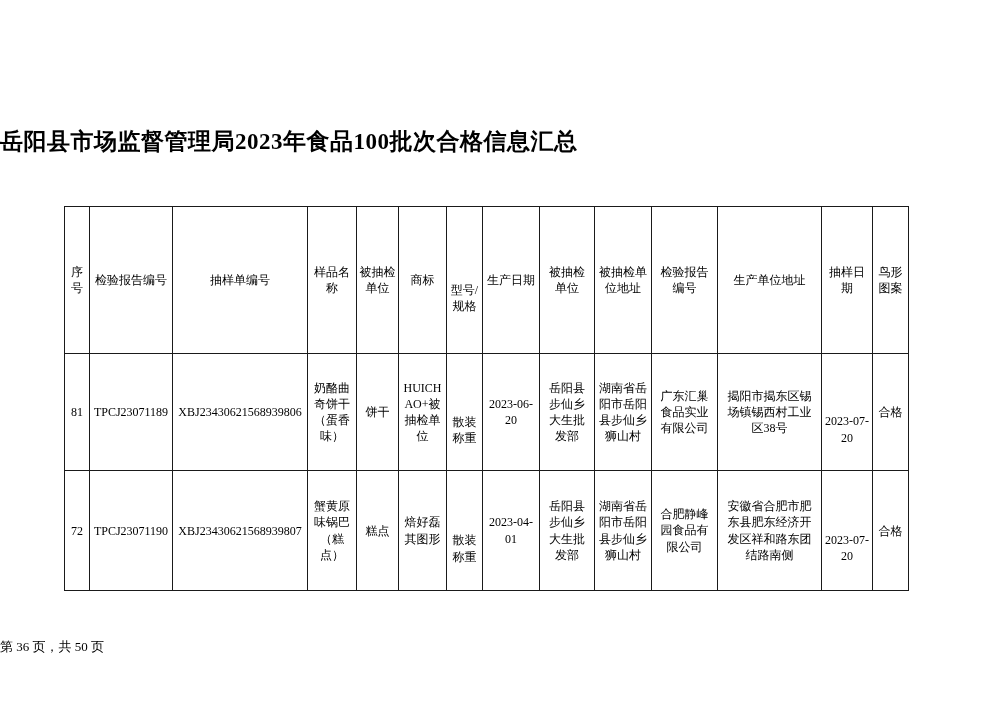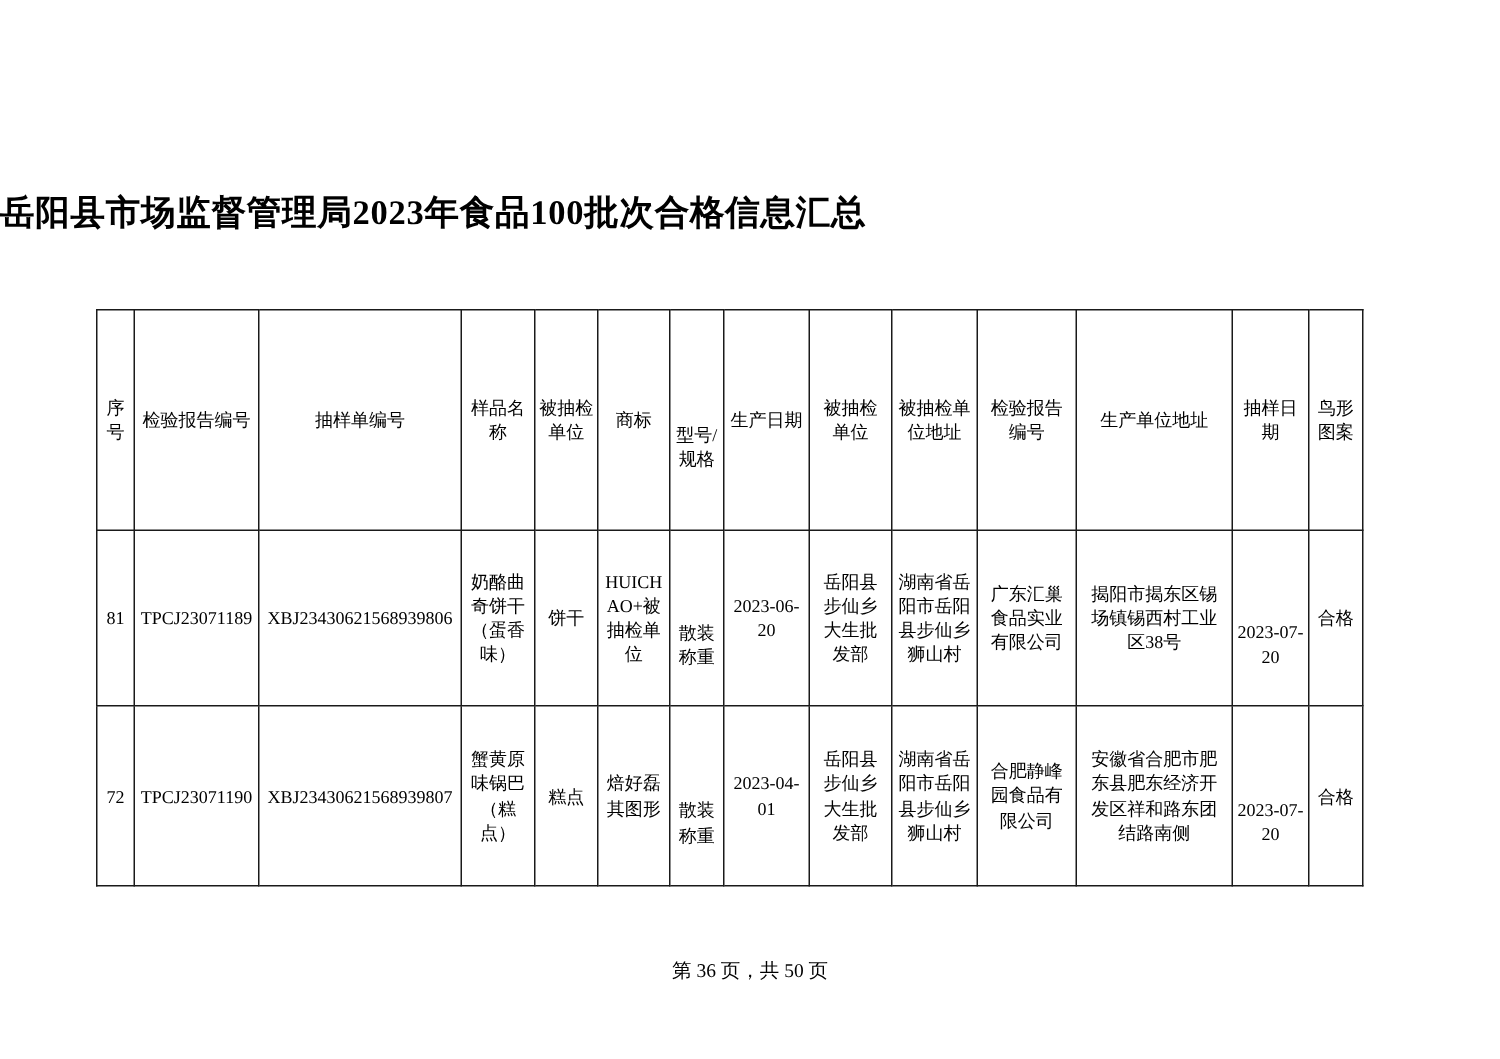--- a/index.html
+++ b/index.html
@@ -58,21 +58,21 @@
   .c12 .t { max-width: 92px; }
   .c14 .t { max-width: 28px; }
   thead .c13 .t { max-width: 40px; }
   tbody .c13 .t { max-width: 56px; margin-top: 35px; }
   tbody .c8 .t  { max-width: 56px; }
   .page-footer {
     position: absolute;
     top: 638px;
     left: 0;
     width: 1000px;
-    text-align: center;
+    text-align: left;
     font-size: 13px;
   }
 </style>
 </head>
 <body>
 
 <div class="doc-title">岳阳县市场监督管理局2023年食品100批次合格信息汇总</div>
 
 <table class="report">
   <colgroup>

